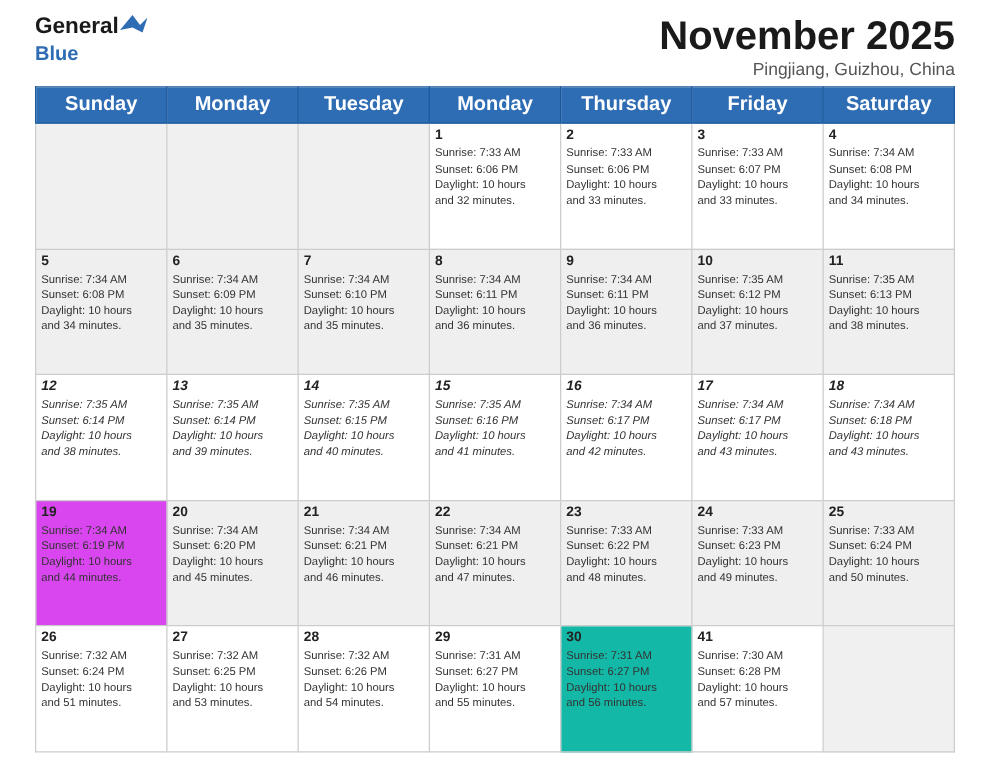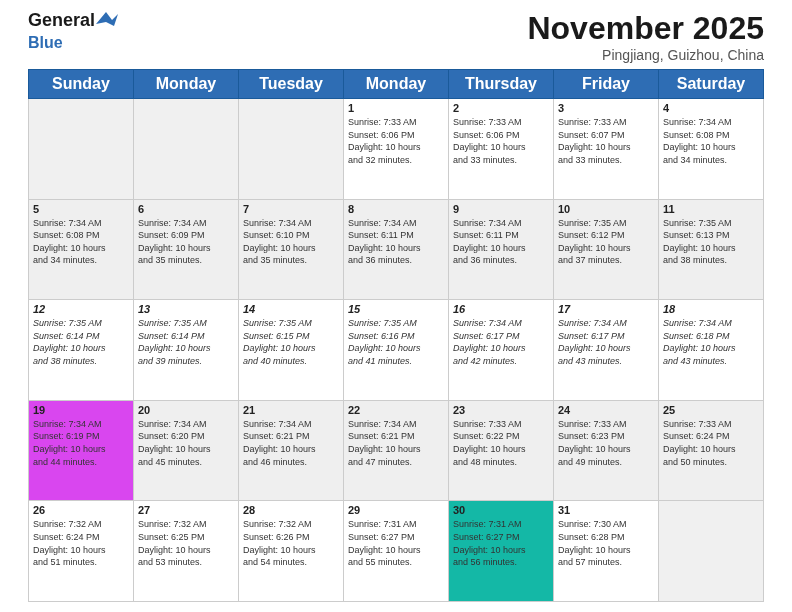--- a/index.html
+++ b/index.html
@@ -336,21 +336,21 @@
 and 55 minutes.</div>
           </td>
           <td style="background: #14b8a6;">
             <span class="day-num">30</span>
             <div class="cell-text" style="white-space: pre-line;">Sunrise: 7:31 AM
 Sunset: 6:27 PM
 Daylight: 10 hours
 and 56 minutes.</div>
           </td>
           <td style="background: rgb(255, 255, 255);">
-            <span class="day-num">31</span>
+            <span class="day-num">41</span>
             <div class="cell-text" style="white-space: pre-line;">Sunrise: 7:30 AM
 Sunset: 6:28 PM
 Daylight: 10 hours
 and 57 minutes.</div>
           </td>
           <td class="empty" style="background: rgb(240, 240, 240);"></td>
         </tr>
       </tbody>
   </table>
 </div>

